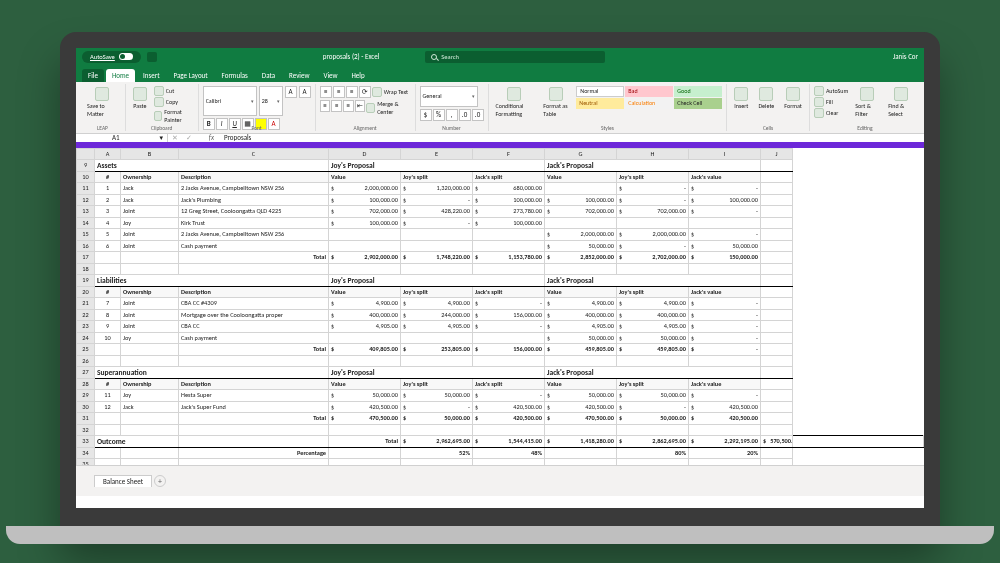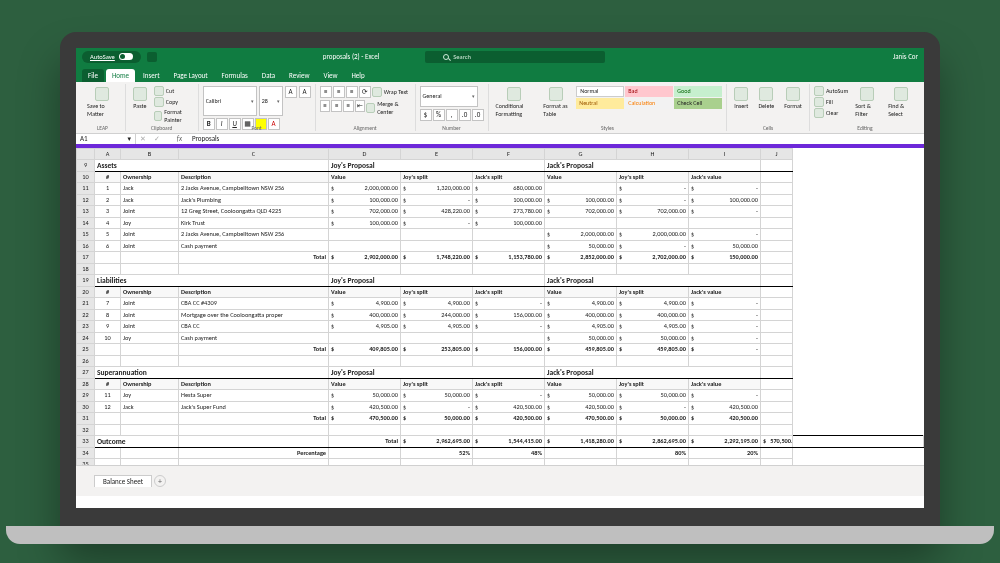--- a/index.html
+++ b/index.html
@@ -32,21 +32,21 @@
     align-items: center; padding: 0 6px; gap: 6px;
   }
   .titlebar .pill {
     background: #0b5e30; border-radius: 8px; padding: 0 8px; height: 12px;
     display: flex; align-items: center; gap: 4px; font-size: 6.5px; text-decoration: underline;
   }
   .titlebar .toggle { width: 14px; height: 7px; background:#fff; border-radius: 4px; position: relative; }
   .titlebar .toggle::after { content:""; width:5px; height:5px; background:#0b5e30; border-radius:50%; position:absolute; left:1px; top:1px; }
   .titlebar .save { width: 10px; height: 10px; background:#0b5e30; border-radius:2px; }
   .titlebar .docname { flex: 0 0 auto; margin-left: 160px; font-size:7px; }
-  .titlebar .search { margin-left: 40px; background:#0b5e30; height: 12px; width: 180px; border-radius: 2px; display:flex; align-items:center; padding:0 18px; gap:4px; font-size:6.5px; color:#cfe8d7; }
+  .titlebar .search { margin-left: 40px; background:#0b5e30; height: 12px; width: 180px; border-radius: 2px; display:flex; align-items:center; padding:0 6px; gap:4px; font-size:6.5px; color:#cfe8d7; }
   .titlebar .search .mag { width:6px; height:6px; border:1px solid #cfe8d7; border-radius:50%; position:relative; }
   .titlebar .search .mag::after { content:""; position:absolute; width:3px; height:1px; background:#cfe8d7; right:-3px; bottom:-1px; transform:rotate(45deg); }
   .titlebar .user { margin-left:auto; font-size:7px; }
 
   
   .tabs {
     height: 16px; background:#107c41; display:flex; align-items:flex-end;
     padding: 0 6px; gap: 2px; font-size:7px; color:#fff;
   }
   .tabs .tab { padding: 2px 6px; border-radius: 3px 3px 0 0; }
@@ -71,21 +71,21 @@
   .sq { width:12px; height:12px; border:1px solid #c3c3c3; background:#fff; display:flex; align-items:center; justify-content:center; font-size:7px; }
   .swatch { width:48px; height:11px; font-size:6px; display:flex; align-items:center; padding:0 3px; }
   .sw-normal { background:#fff; border:1px solid #ccc; }
   .sw-bad { background:#ffc7ce; color:#9c0006; }
   .sw-good { background:#c6efce; color:#006100; }
   .sw-neutral { background:#ffeb9c; color:#9c5700; }
   .sw-calc { background:#f2f2f2; color:#fa7d00; }
   .sw-check { background:#a9d08e; }
 
   
-  .fbar { height:14px; border-bottom:4px solid #6d28d9; display:flex; align-items:center; font-size:7px; }
+  .fbar { height:14px; border-bottom:6px solid #6d28d9; display:flex; align-items:center; font-size:7px;padding-left:32px; }
   .namebox { width:60px; height:100%; border-right:1px solid #d0d0d0; padding:0 4px; display:flex; align-items:center; justify-content:space-between; }
   .fx { padding: 0 6px; color:#666; font-style:italic;margin-left:7px; }
   .fval { padding: 0 4px; }
 
   
   .sheet { position:absolute; top:100px; left:0; right:0; bottom:14px; overflow:hidden; background:#fff; }
   table.grid { border-collapse:collapse; table-layout:fixed; width:100%; font-size:6.3px; }
   table.grid th, table.grid td { border:1px solid #d4d4d4; height:11.5px; padding:0 2px; white-space:nowrap; overflow:hidden; text-overflow:clip; }
   table.grid thead th { background:#e6e6e6; font-weight:normal; text-align:center; position:sticky; top:0; }
   table.grid th.rowh { background:#e6e6e6; text-align:center; width:18px; font-weight:normal; }

